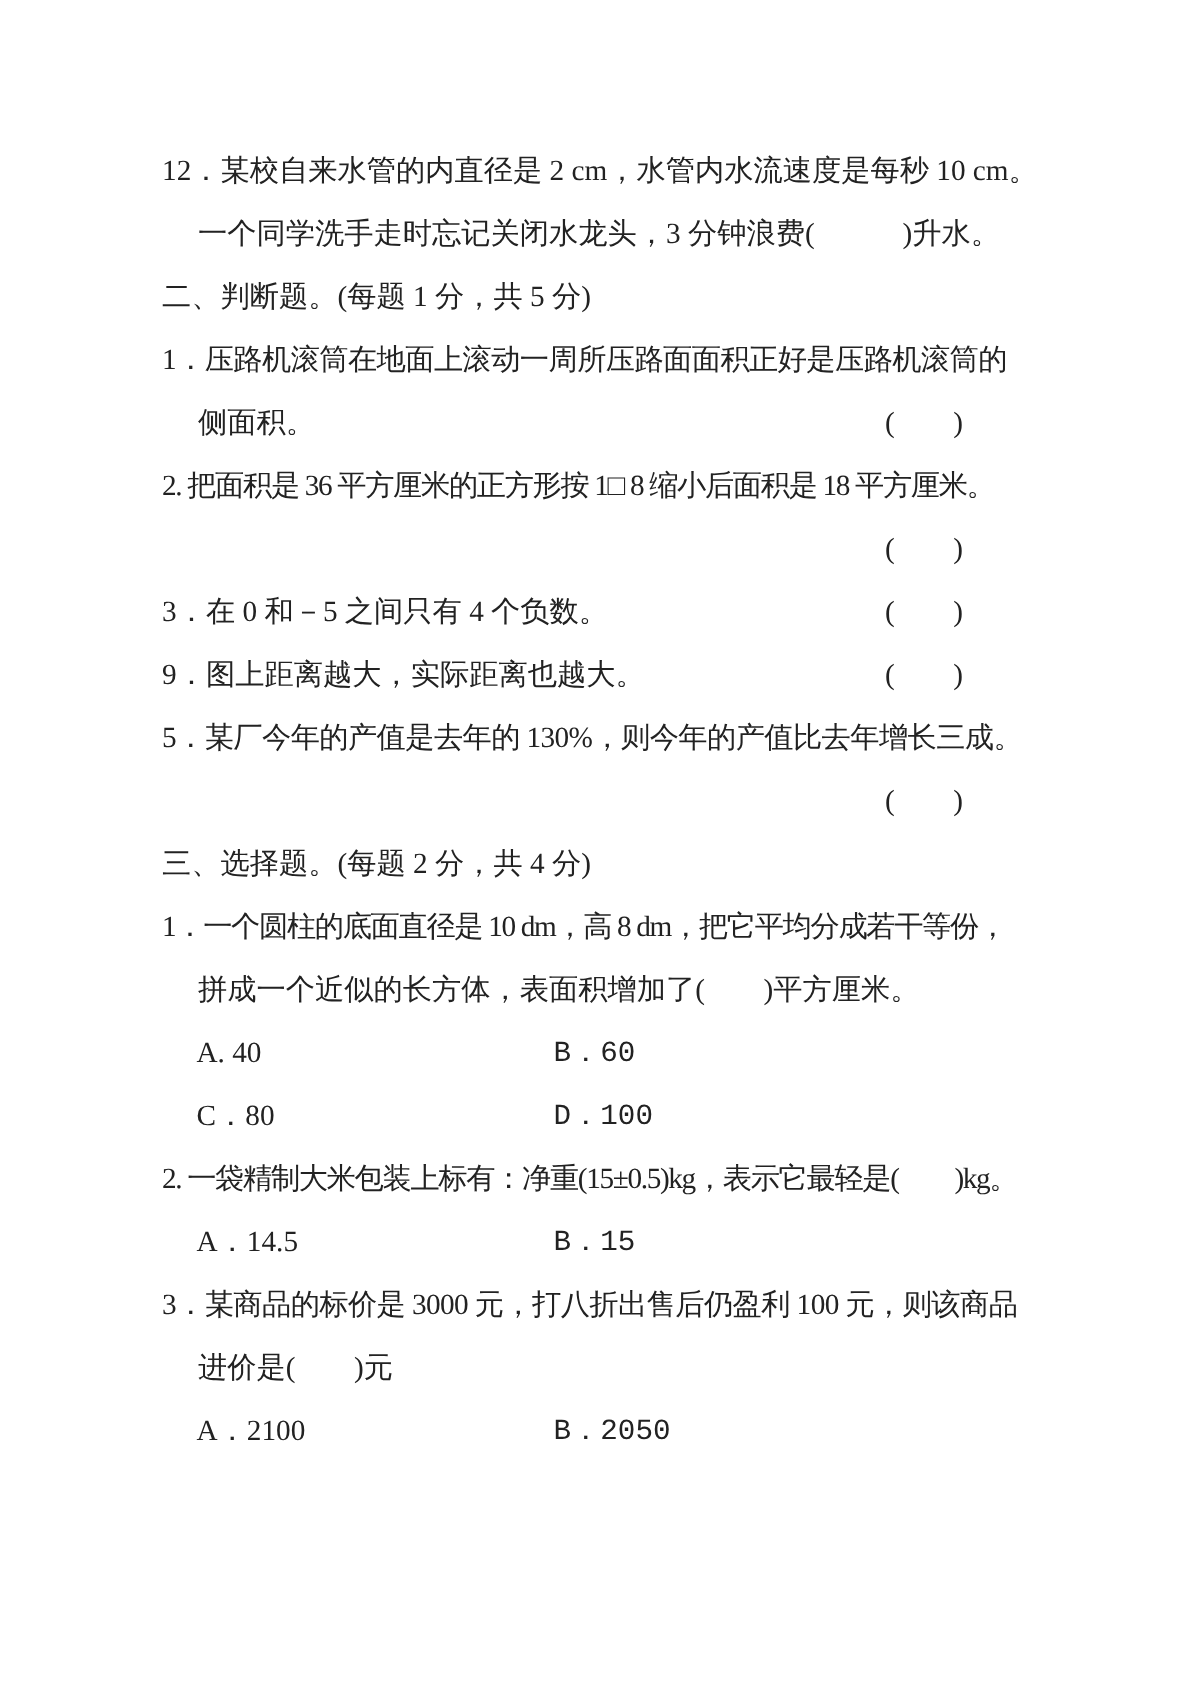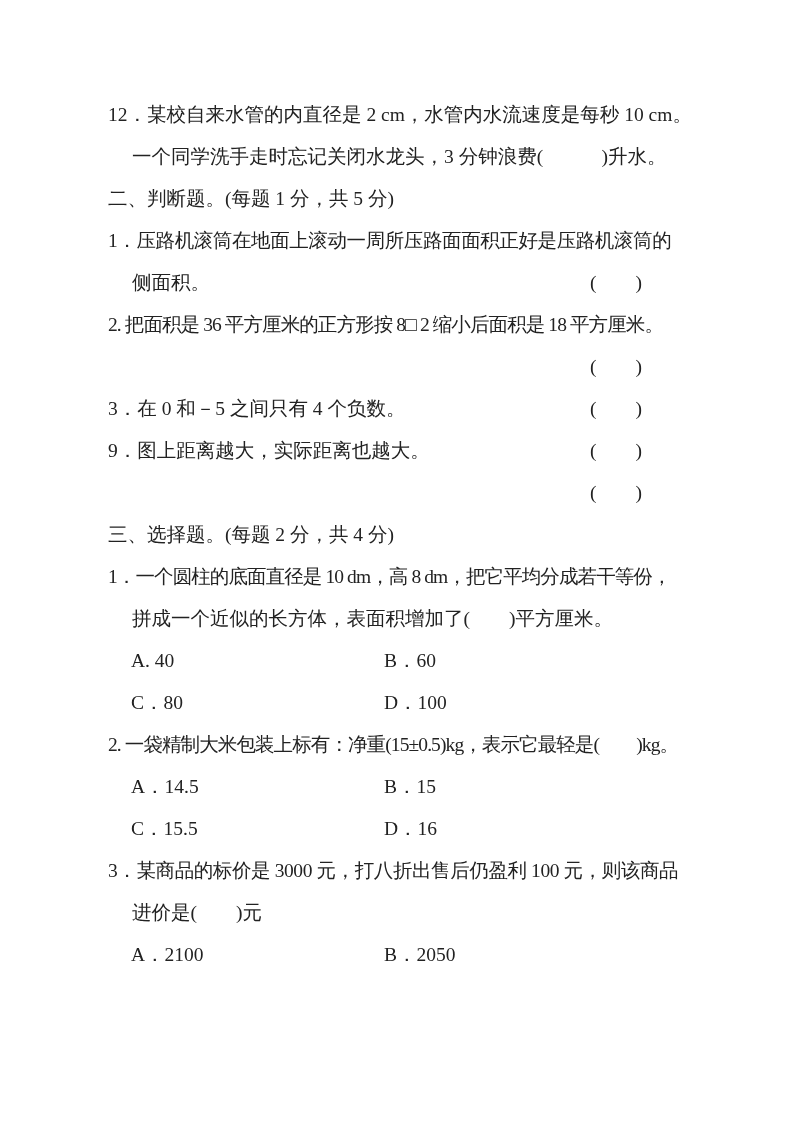--- a/index.html
+++ b/index.html
@@ -33,22 +33,23 @@
     font-size: 19.5px;
     line-height: 1;
     white-space: pre;
   }
   .cont { padding-left: 24px; text-align: right; }
   .opts { padding-left: 23px; }
   .tight  { letter-spacing: -0.4px; font-family: Liberation Serif, serif; }
   .tighter{ letter-spacing: -0.9px; }
   .opt-b {
     position: absolute;
-    left: 276px;
+    left: 261px;
     letter-spacing: 0;
+    font-family: Liberation Mono, monospace;
   }
   .bracket {
     position: absolute;
     left: 482px;
     letter-spacing: 0;
     white-space: pre;
   }
 </style>
 </head>
 <body>
@@ -57,38 +58,38 @@
   <div class="content">
 
     <p class="line"><span>12．某校自来水管的内直径是 2 cm，水管内水流速度是每秒 10 cm。</span></p>
     <p class="line cont"><span>一个同学洗手走时忘记关闭水龙头，3 分钟浪费(　　　)升水。</span></p>
 
     <p class="line"><span>二、判断题。(每题 1 分，共 5 分)</span></p>
 
     <p class="line tight"><span>1．压路机滚筒在地面上滚动一周所压路面面积正好是压路机滚筒的</span></p>
     <p class="line cont"><span>侧面积。</span><span class="bracket">(　　)</span></p>
 
-    <p class="line tighter"><span>2. 把面积是 36 平方厘米的正方形按 8□ 2 缩小后面积是 18 平方厘米。</span></p>
+    <p class="line tighter"><span>2. 把面积是 36 平方厘米的正方形按 1□ 8 缩小后面积是 18 平方厘米。</span></p>
     <p class="line"><span class="bracket">(　　)</span></p>
 
     <p class="line"><span>3．在 0 和－5 之间只有 4 个负数。</span><span class="bracket">(　　)</span></p>
 
     <p class="line"><span>9．图上距离越大，实际距离也越大。</span><span class="bracket">(　　)</span></p>
 
+    <p class="line tight"><span>5．某厂今年的产值是去年的 130%，则今年的产值比去年增长三成。</span></p>
     <p class="line"><span class="bracket">(　　)</span></p>
 
     <p class="line"><span>三、选择题。(每题 2 分，共 4 分)</span></p>
 
     <p class="line tighter"><span>1．一个圆柱的底面直径是 10 dm，高 8 dm，把它平均分成若干等份，</span></p>
     <p class="line cont"><span>拼成一个近似的长方体，表面积增加了(　　)平方厘米。</span></p>
     <p class="line opts"><span>A. 40</span><span class="opt-b">B．60</span></p>
     <p class="line opts"><span>C．80</span><span class="opt-b">D．100</span></p>
 
     <p class="line tighter"><span>2. 一袋精制大米包装上标有：净重(15±0.5)kg，表示它最轻是(　　)kg。</span></p>
     <p class="line opts"><span>A．14.5</span><span class="opt-b">B．15</span></p>
-    <p class="line opts"><span>C．15.5</span><span class="opt-b">D．16</span></p>
 
     <p class="line tight"><span>3．某商品的标价是 3000 元，打八折出售后仍盈利 100 元，则该商品</span></p>
     <p class="line cont"><span>进价是(　　)元</span></p>
     <p class="line opts"><span>A．2100</span><span class="opt-b">B．2050</span></p>
 
   </div>
 </div>
 
 </body></html>

